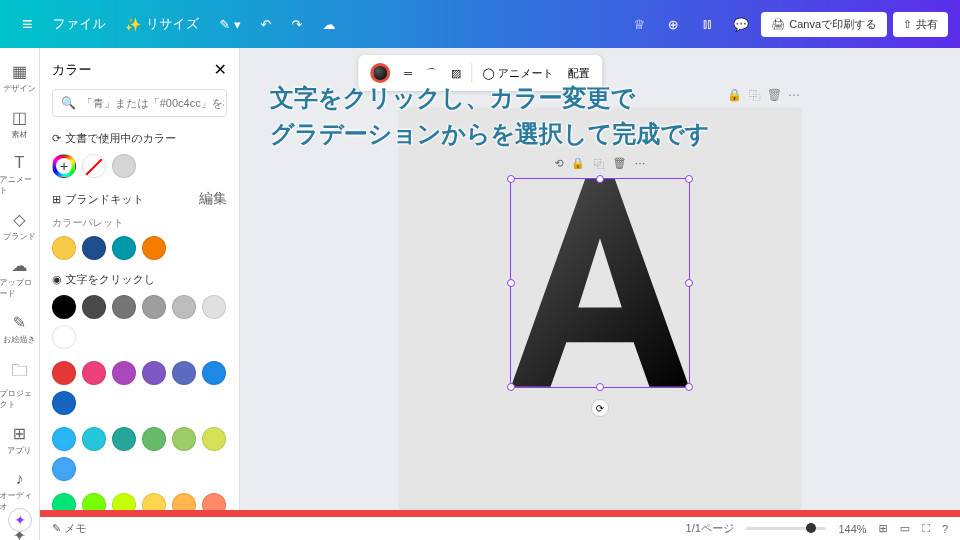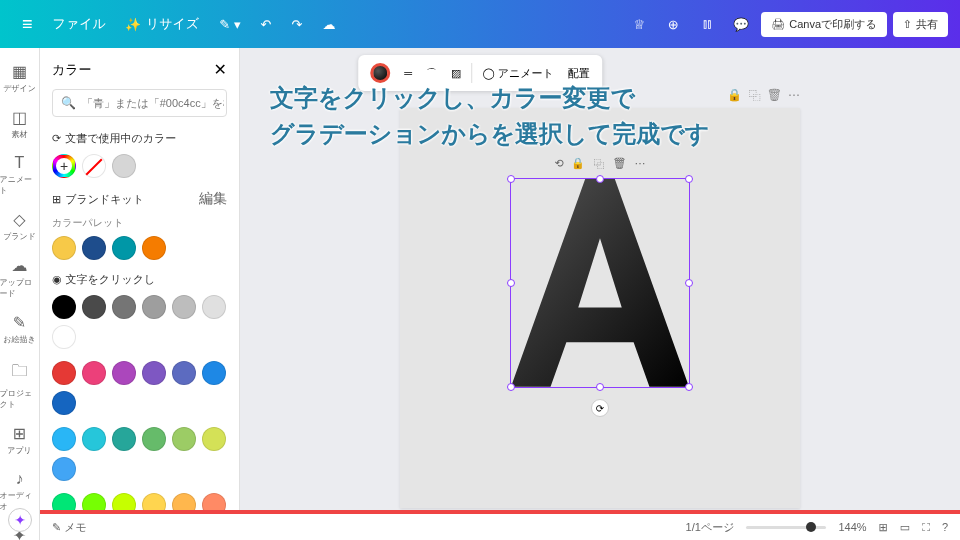--- a/index.html
+++ b/index.html
@@ -44,21 +44,21 @@
 .selection{position:absolute;left:110px;top:70px;width:180px;height:210px;border:1px solid #8b3dff}
 .sel-handle{position:absolute;width:8px;height:8px;background:#fff;border:1px solid #8b3dff;border-radius:50%}
 .sel-handle.tl{top:-4px;left:-4px}.sel-handle.tr{top:-4px;right:-4px}.sel-handle.bl{bottom:-4px;left:-4px}.sel-handle.br{bottom:-4px;right:-4px}
 .sel-handle.tm{top:-4px;left:50%;margin-left:-4px}.sel-handle.bm{bottom:-4px;left:50%;margin-left:-4px}
 .sel-handle.ml{top:50%;left:-4px;margin-top:-4px}.sel-handle.mr{top:50%;right:-4px;margin-top:-4px}
 .letter-a{position:absolute;inset:0}
 .rotate-handle{position:absolute;bottom:-30px;left:50%;transform:translateX(-50%);width:18px;height:18px;background:#fff;border:1px solid #ccc;border-radius:50%;display:flex;align-items:center;justify-content:center;font-size:10px}
 .float-toolbar{position:absolute;top:-22px;left:50%;transform:translateX(-50%);display:flex;gap:8px;font-size:11px;color:#666}
 .add-page-btn{width:400px;margin-top:10px;padding:10px;background:#fff;border:1px solid #ddd;border-radius:6px;text-align:center;font-size:12px;color:#555;cursor:pointer}
 .annotation{position:absolute;top:80px;left:270px;right:50px;text-align:left;font-size:24px;font-weight:bold;color:#2a7a9e;line-height:1.5;text-shadow:0 0 3px #fff,0 0 3px #fff,0 0 3px #fff;pointer-events:none}
-.bottom-bar{position:absolute;bottom:0;left:40px;right:0;height:30px;background:#fff;border-top:4px solid #ef4444;display:flex;align-items:center;padding:0 12px;font-size:11px;color:#666;gap:12px}
+.bottom-bar{position:absolute;bottom:0;left:40px;right:0;height:30px;background:#fff;border-top:7px solid #ef4444;display:flex;align-items:center;padding:0 12px;font-size:11px;color:#666;gap:12px}
 .bottom-bar .spacer{flex:1}
 .zoom-slider{width:80px;height:3px;background:#ddd;border-radius:2px;position:relative}
 .zoom-slider::after{content:"";position:absolute;width:10px;height:10px;background:#333;border-radius:50%;top:-4px;right:10px}
 </style>
 </head>
 <body>
 
 <div class="top-bar">
   <div class="menu-item hamburger">≡</div>
   <div class="menu-item">ファイル</div>

